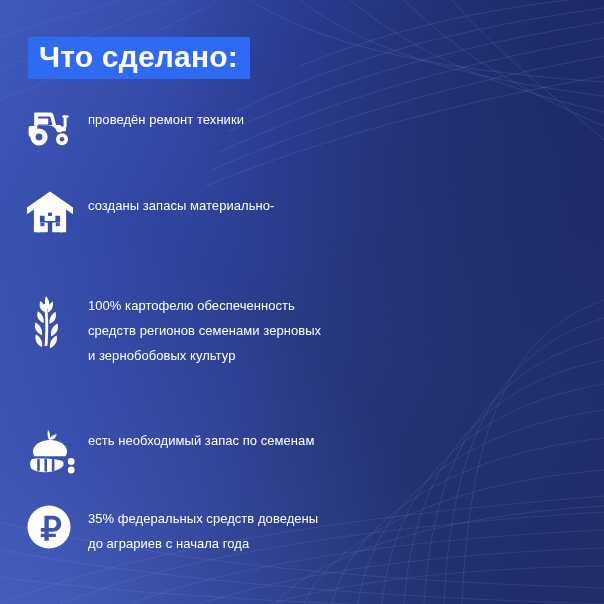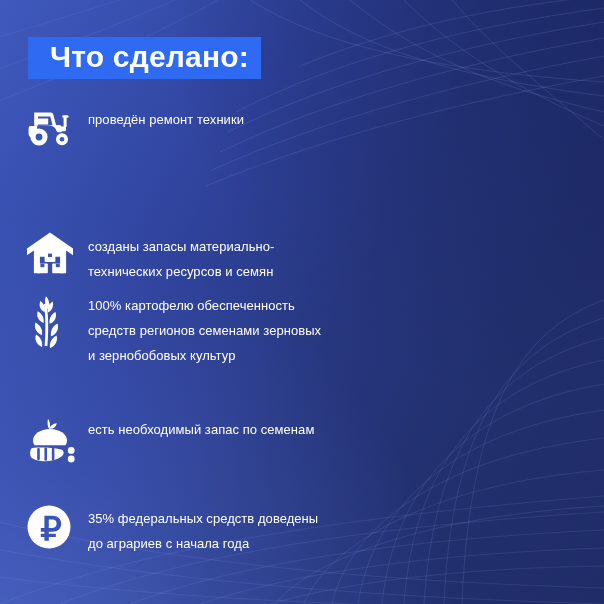--- a/index.html
+++ b/index.html
@@ -68,21 +68,21 @@
     width: 100%;
     height: 100%;
     padding: 0;
   }
 
   .title-badge {
     position: absolute;
     left: 28px;
     top: 37px;
     height: 42px;
-    padding: 0 12px 0 22px;
+    padding: 0 12px 0 11px;
     display: flex;
     align-items: center;
     background: #2f6bf2;
   }
   .title-badge .title-text {
     color: #ffffff;
     font-size: 30px;
     font-weight: 700;
     letter-spacing: 0.2px;
     line-height: 1;
@@ -119,23 +119,23 @@
     font-weight: 400;
     letter-spacing: 0.05px;
     padding-top: 3px;
   }
   .bullet-text b {
     font-weight: 400;
   }
 
   
   .row-0 { top: 0px; }
-  .row-1 { top: 86px; margin-top: 41px; }
+  .row-1 { top: 86px; }
   .row-2 { top: 186px; }
-  .row-3 { top: 310px; }
+  .row-3 { top: 321px; }
   .row-4 { top: 399px; justify-content: flex-end; }
 
   .row-0 .bullet-icon { padding-top: 2px; }
   .row-1 .bullet-icon { padding-top: 0px; }
   .row-2 .bullet-icon { padding-top: 4px; }
   .row-3 .bullet-icon { padding-top: 2px; }
   .row-4 .bullet-icon { padding-top: 1px; }
 </style>
 </head>
 <body>
@@ -230,21 +230,20 @@
             <rect x="18.6" y="22.6" width="10.8" height="8.4" rx="0.8"></rect>
             <rect x="22.0" y="22.6" width="4.0" height="3.4" fill="#3b55b6"></rect>
             <rect x="10.8" y="32.6" width="11.0" height="9.6" rx="0.8"></rect>
             <rect x="14.4" y="32.6" width="4.0" height="3.6" fill="#3b55b6"></rect>
             <rect x="26.2" y="32.6" width="11.0" height="9.6" rx="0.8"></rect>
             <rect x="29.8" y="32.6" width="4.0" height="3.6" fill="#3b55b6"></rect>
           </svg>
         </div>
         <div class="bullet-text">
           <span>созданы запасы материально-</span><br>
-          <span>технических ресурсов и семян</span>
         </div>
       </div>
 
       <div class="bullet row-2">
         <div class="bullet-icon">
           <svg width="42" height="56" viewBox="0 0 42 56" fill="#ffffff" aria-hidden="true">
 
             <path d="M20.6 10 C 22.6 22, 22.6 38, 21.4 52 l-2.8 0 C 19.8 38, 19.8 22, 17.8 10 z"></path>
 
             <path d="M20.0 2.2 C 23.6 6.4, 24.4 11.4, 22.2 15.6 C 18.8 12.0, 18.0 7.0, 20.0 2.2 z"></path>

